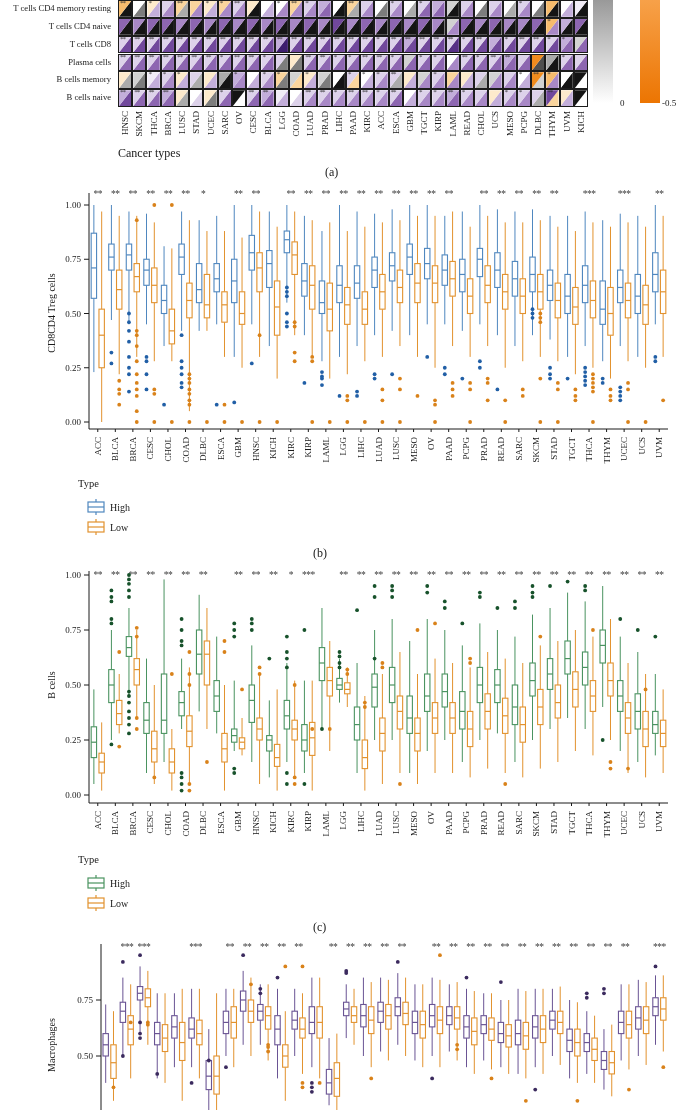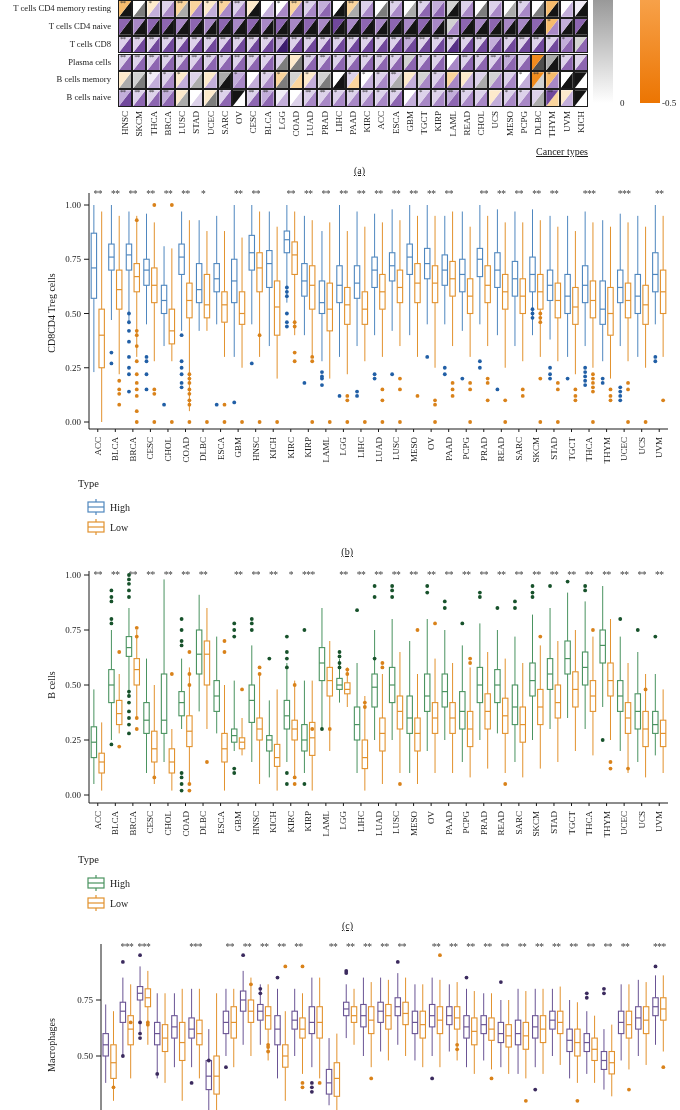--- a/index.html
+++ b/index.html
@@ -11,21 +11,21 @@
   .hm-cell{position:absolute;width:14.24px;height:17.83px;border:1px solid #1c1c1c;box-sizing:border-box;}
   .tri{position:absolute;left:0;top:0;width:100%;height:100%;}
   .tri.up{clip-path:polygon(0 0,100% 0,0 100%);}
   .tri.lo{clip-path:polygon(100% 0,100% 100%,0 100%);}
   .hm-stars{position:absolute;top:-2px;left:1px;font-size:7px;color:#2e2e2e;letter-spacing:-1px;z-index:2;}
   #hm-rows{position:absolute;left:0;top:0;width:114px;}
   .hm-rowlab{position:absolute;right:0;width:114px;height:17.83px;line-height:17.83px;
              text-align:right;font-size:8.6px;padding-right:3px;white-space:nowrap;}
   .cbar{position:absolute;width:20px;height:103px;top:0;}
   .cbar-label{position:absolute;top:98px;font-size:9px;}
-  .caption{font-size:10px;text-align:right;text-decoration:underline;}
+  .caption{font-size:12px;text-align:left;}
   
   svg text{font-family:"Liberation Serif","DejaVu Serif",serif;fill:#1a1a1a;}
   .tick{font-size:9px;}
   .cat{font-size:9px;}
   .ylab{font-size:10px;}
   .star{font-size:9.5px;fill:#3a3a3a;letter-spacing:-0.5px;}
   .leg-t{font-size:10.5px;}
   .leg-i{font-size:10px;}
   .ax{stroke:#1a1a1a;stroke-width:1;}
 </style>

